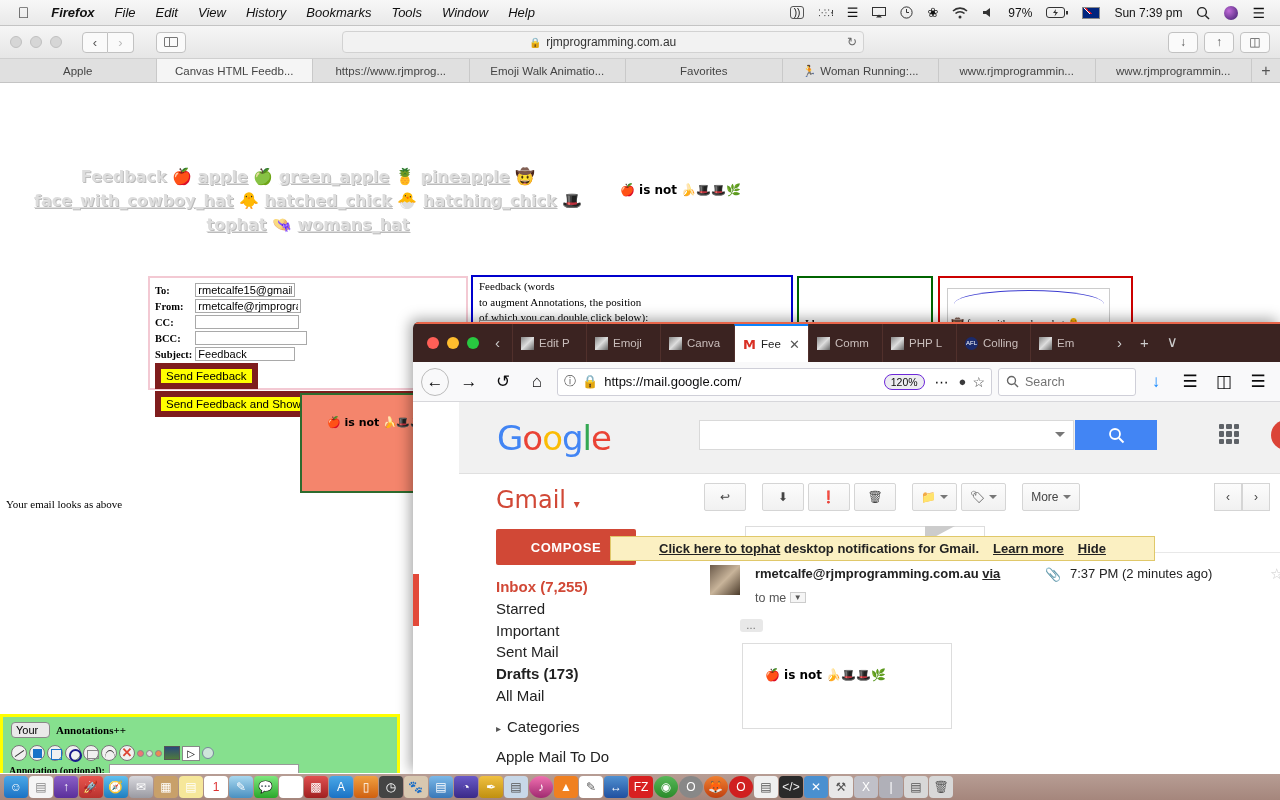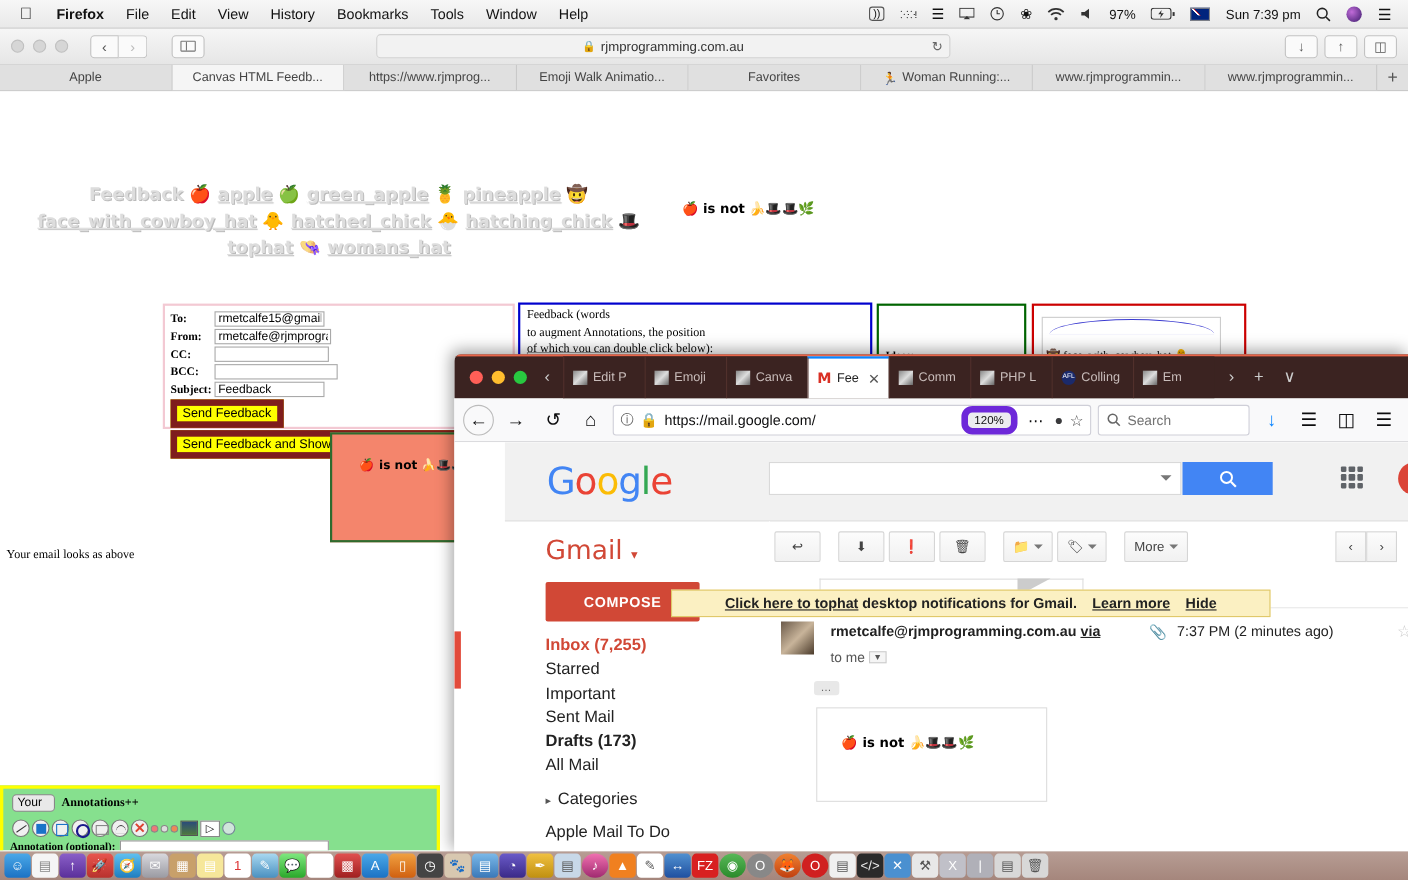--- a/index.html
+++ b/index.html
@@ -11,21 +11,21 @@
 
   
   #menubar {
     position:absolute; left:0; top:0; width:1280px; height:26px;
     background:linear-gradient(#f7f7f7,#e9e9e9);
     border-bottom:1px solid #c4c4c4;
     display:flex; align-items:center; padding:0 8px; z-index:60;
     font-size:13px; color:#111;
   }
   #menubar .apple { font-size:15px; padding:0 12px 0 10px; line-height:1; }
-  #menubar .mi { padding:0 10px; white-space:nowrap; }
+  #menubar .mi { padding:0 10px; white-space:nowrap;font-style:italic; }
   #menubar .mi.bold { font-weight:bold; }
   #menubar .spacer { flex:1; }
   #menubar .ri { padding:0 7px; display:flex; align-items:center; font-size:12px; }
   .flagico {
     width:18px; height:12px; background:#00247d; display:inline-block;
     position:relative; border:1px solid #888;
   }
   .flagico:before {
     content:""; position:absolute; left:0; top:0; width:9px; height:6px;
     background:
@@ -234,21 +234,21 @@
 
   #ff-nav { height:40px; background:#f9f9fa; display:flex; align-items:center; gap:6px; padding:0 8px; border-bottom:1px solid #d7d7db; }
   .ffnav-ico { width:28px; height:28px; display:flex; align-items:center; justify-content:center; font-size:17px; color:#0c0c0d; }
   .ffnav-ico.circ { border:1px solid #bbb; border-radius:50%; }
   #ff-urlbar {
     flex:1; height:28px; background:#fff; border:1px solid #cfcfd8; border-radius:3px;
     display:flex; align-items:center; padding:0 6px; gap:6px; font-size:13px; color:#0c0c0d;
   }
   #ff-urlbar .ilock { color:#12bc00; font-size:13px; }
   #ff-urlbar .info { color:#555; font-size:12px; }
-  .zoombadge { background:#ececf0; border:6px solid #6d28d9; border-radius:10px; font-size:10.5px; padding:1px 6px; margin-left:auto; }
+  .zoombadge { background:#ececf0; border:1px solid #6d28d9; border-radius:10px; font-size:10.5px; padding:1px 6px; margin-left:auto; }
   .ffdots { color:#0c0c0d; font-size:14px; padding:0 4px; }
   .pocket { color:#3a3a3c; font-size:13px; }
   #ff-search {
     width:138px; height:28px; background:#fff; border:1px solid #cfcfd8; border-radius:3px;
     display:flex; align-items:center; gap:6px; padding:0 7px; font-size:12.5px; color:#737373;
   }
 
   #gmail { height:372px; background:#fff; position:relative; overflow:hidden;padding-left:46px; }
   #gm-head { height:72px; background:#f1f1f1; position:relative; border-bottom:1px solid #e0e0e0;}
   .glogo { position:absolute; left:38px; top:16px; font-family:"DejaVu Sans", sans-serif; font-size:34px; letter-spacing:-1px; }

